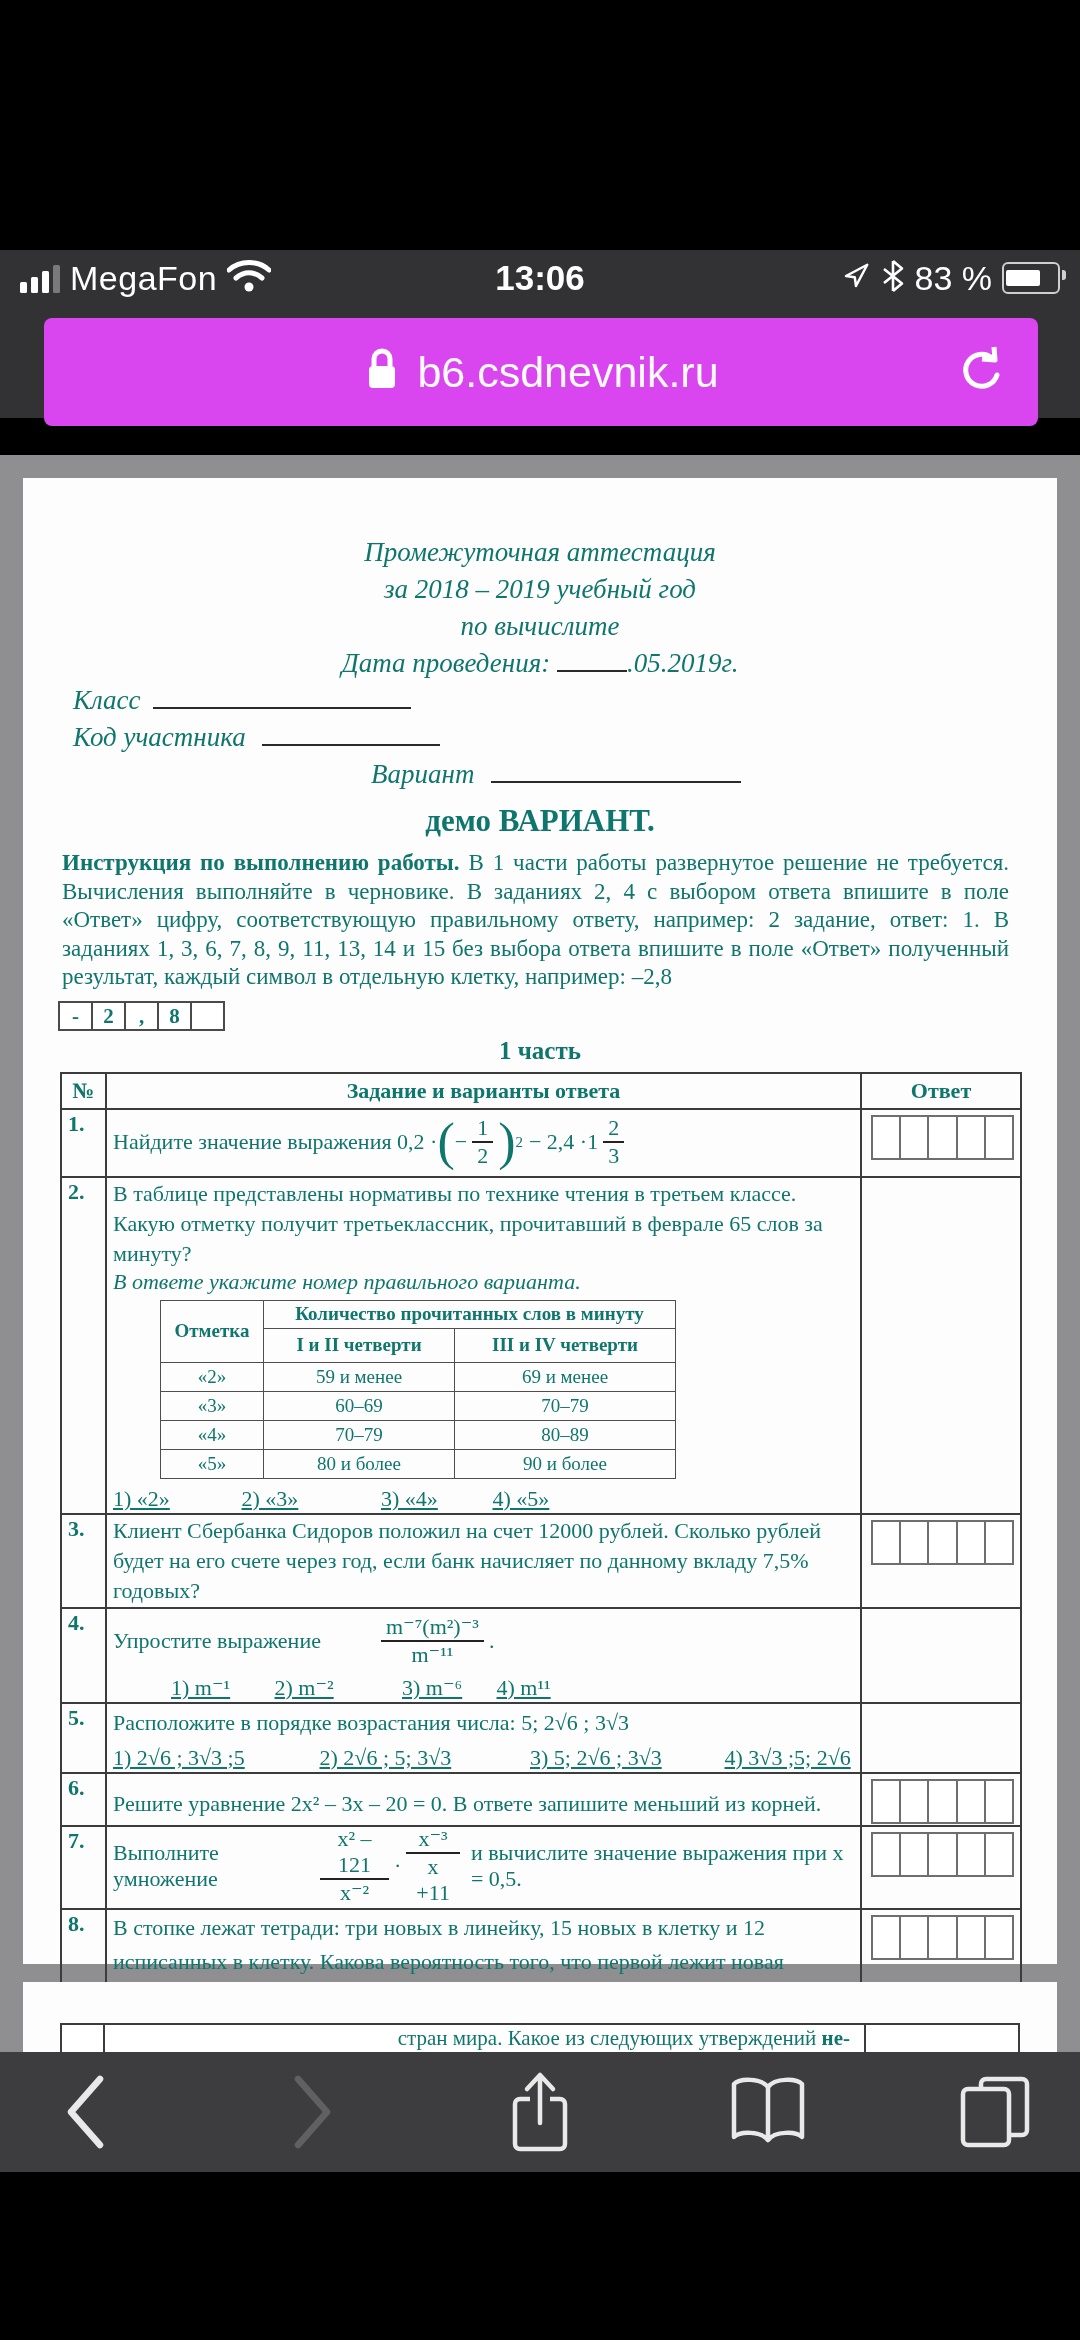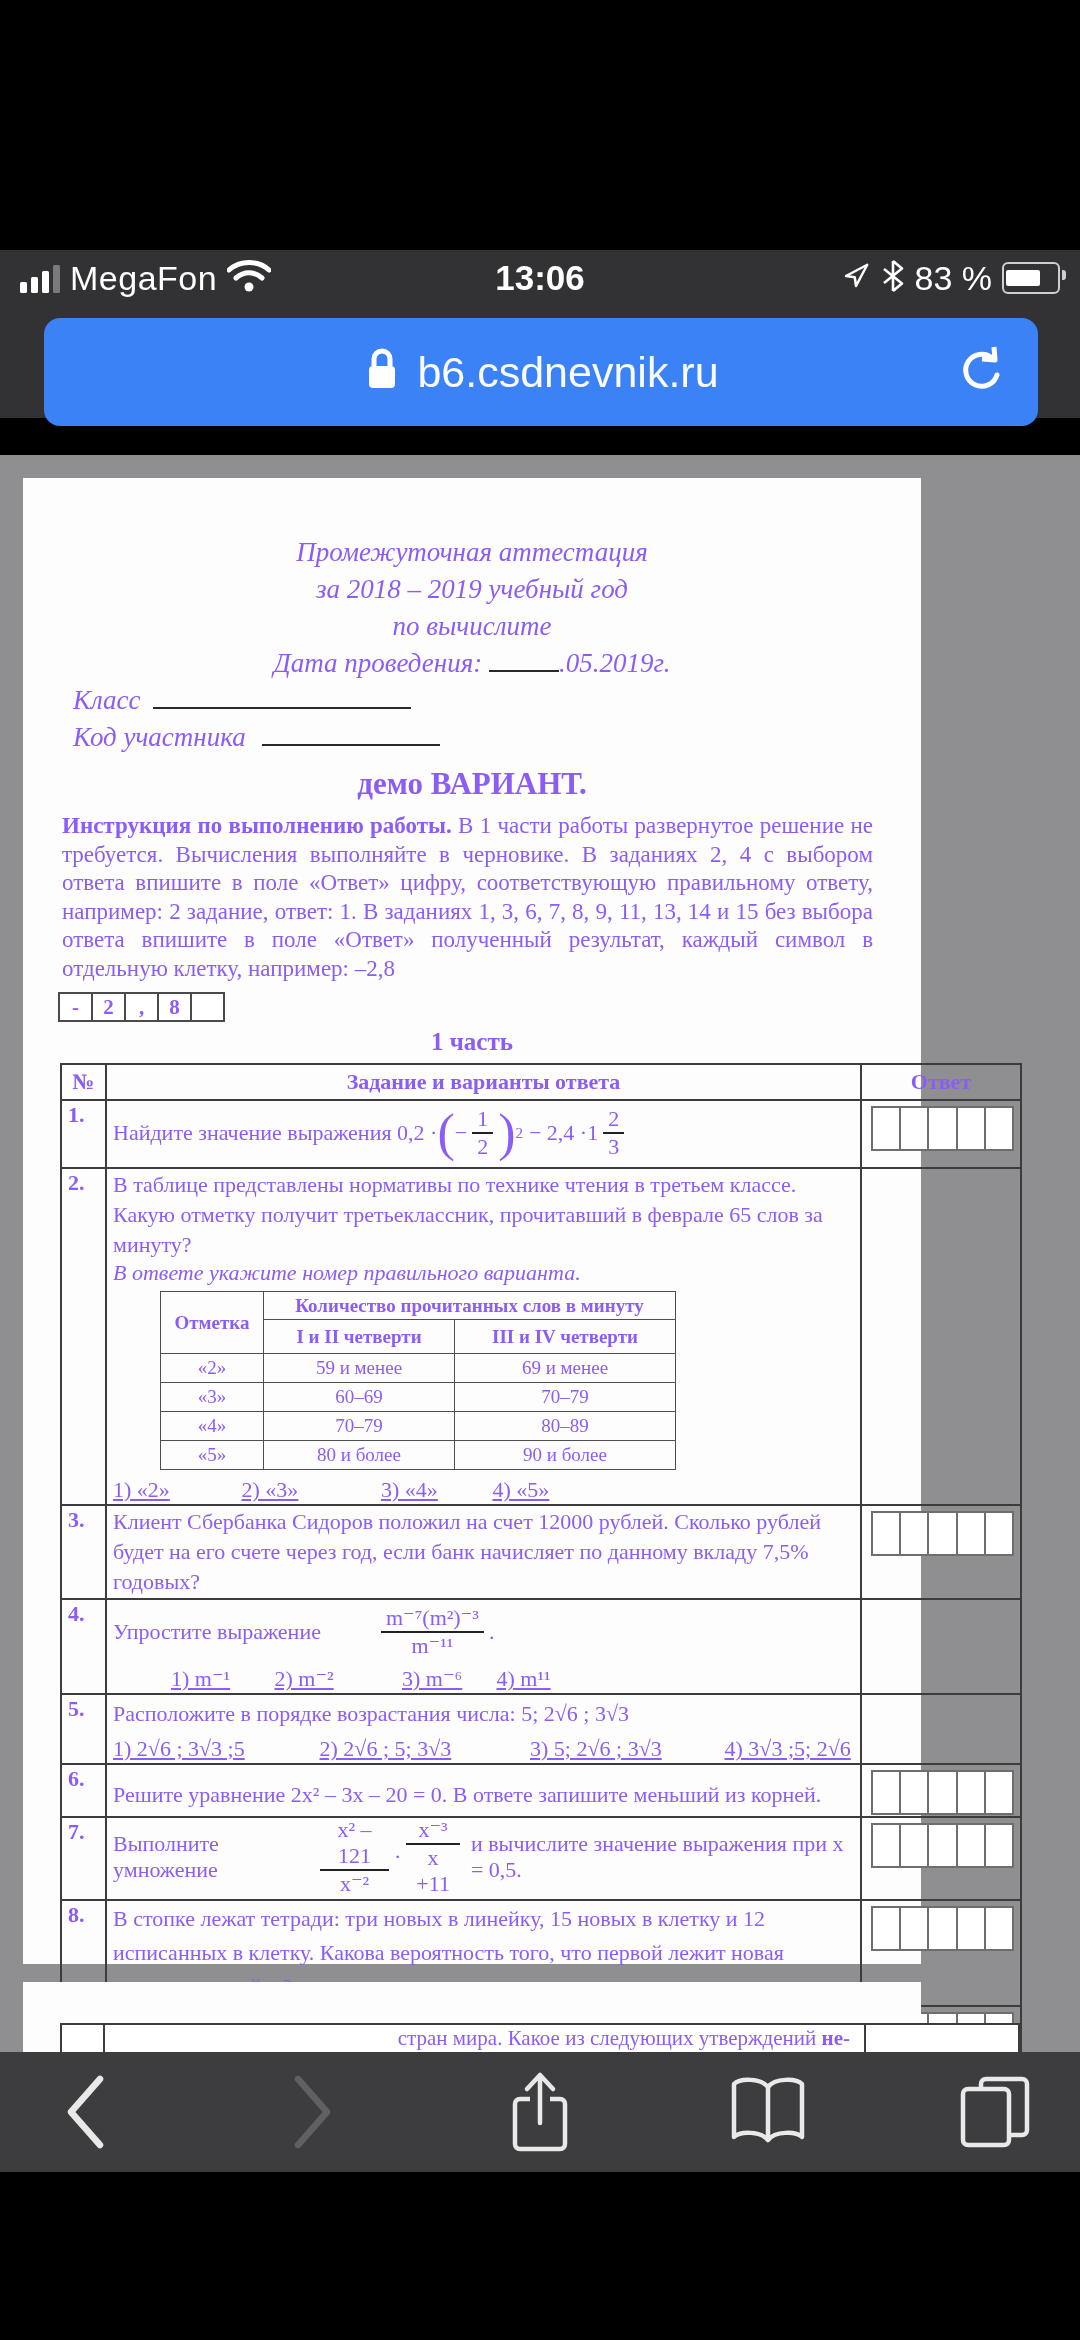--- a/index.html
+++ b/index.html
@@ -13,27 +13,27 @@
   .sb-carrier{font-size:34px;letter-spacing:.5px;}
   .sb-time{font-size:35px;font-weight:700;position:absolute;left:0;right:0;text-align:center;pointer-events:none;}
   .sb-pct{font-size:34px;}
   .sigbars{display:flex;align-items:flex-end;gap:4px;height:30px;}
   .sigbars i{display:block;width:7px;background:#fff;border-radius:1.5px;}
   .sigbars i.dim{background:#7a7a7c;}
   .battery{position:relative;width:50px;height:24px;border:2.5px solid #cfcfd1;border-radius:6px;display:flex;align-items:center;padding:2px;}
   .battery .fill{height:16px;width:34px;background:#fff;border-radius:2px;}
   .battery .tip{position:absolute;right:-8px;top:6px;width:4px;height:10px;background:#cfcfd1;border-radius:0 3px 3px 0;}
   .urlrow{position:relative;height:149px;}
-  .urlpill{position:absolute;left:44px;top:12px;width:994px;height:108px;background:#3b82f6;
-           border-radius:16px;display:flex;align-items:center;justify-content:center;gap:16px;}
+  .urlpill{position:absolute;left:44px;top:12px;width:994px;height:108px;background:#d946ef;
+           border-radius:8px;display:flex;align-items:center;justify-content:center;gap:16px;}
   .urltext{color:#fafafa;font-size:43px;}
   .reload-btn{position:absolute;right:26px;top:24px;width:60px;height:60px;background:none;border:none;padding:0;cursor:pointer;}
   
   .content{position:absolute;top:455px;left:0;width:1080px;height:1597px;background:#8f8f91;overflow:hidden;}
-  .page{position:absolute;left:23px;width:898px;background:#fdfdfd;color:#8b5cf6;
+  .page{position:absolute;left:23px;width:1034px;background:#fdfdfd;color:#0f766e;
         font-family:"Liberation Serif","DejaVu Serif",serif;}
   .page1{top:23px;height:1486px;}
   .page2{top:1527px;height:80px;}
   .tl{text-align:center;font-style:italic;font-size:27px;line-height:37px;}
   .blank{display:inline-block;border-bottom:2px solid #2a2a2a;height:6px;}
   .field{font-style:italic;font-size:27px;line-height:37px;margin-left:50px;}
   .variant-field{margin-left:348px;}
   .demo{font-style:normal;text-align:center;font-weight:bold;font-size:31px;line-height:40px;margin-top:8px;}
   .instr{margin:8px 48px 0 39px;font-size:23px;line-height:28.5px;text-align:justify;}
   .samples{display:flex;margin:9px 0 0 37px;}
@@ -146,20 +146,24 @@
         <span class="blank" style="width:70px"></span><span>.05.2019г.</span>
       </div>
       <div class="field">
         <span>Класс</span>
         <span class="blank" style="width:258px;margin-left:6px"></span>
       </div>
       <div class="field">
         <span>Код участника</span>
         <span class="blank" style="width:178px;margin-left:10px"></span>
       </div>
+      <div class="field variant-field">
+        <span>Вариант</span>
+        <span class="blank" style="width:250px;margin-left:10px"></span>
+      </div>
       <div class="demo">демо ВАРИАНТ.</div>
       <p class="instr"><b>Инструкция по выполнению работы.</b><span> В 1 части работы развернутое решение не требуется. Вычисления выполняйте в черновике. В заданиях 2, 4 с выбором ответа впишите в поле «Ответ» цифру, соответствующую правильному ответу, например: 2 задание, ответ: 1. В заданиях 1, 3, 6, 7, 8, 9, 11, 13, 14 и 15 без выбора ответа впишите в поле «Ответ» полученный результат, каждый символ в отдельную клетку, например: –2,8</span></p>
       <div class="samples">
         <span class="scell">-</span>
         <span class="scell">2</span>
         <span class="scell">,</span>
         <span class="scell">8</span>
         <span class="scell"></span>
       </div>
       <div class="part-title">1 часть</div>

